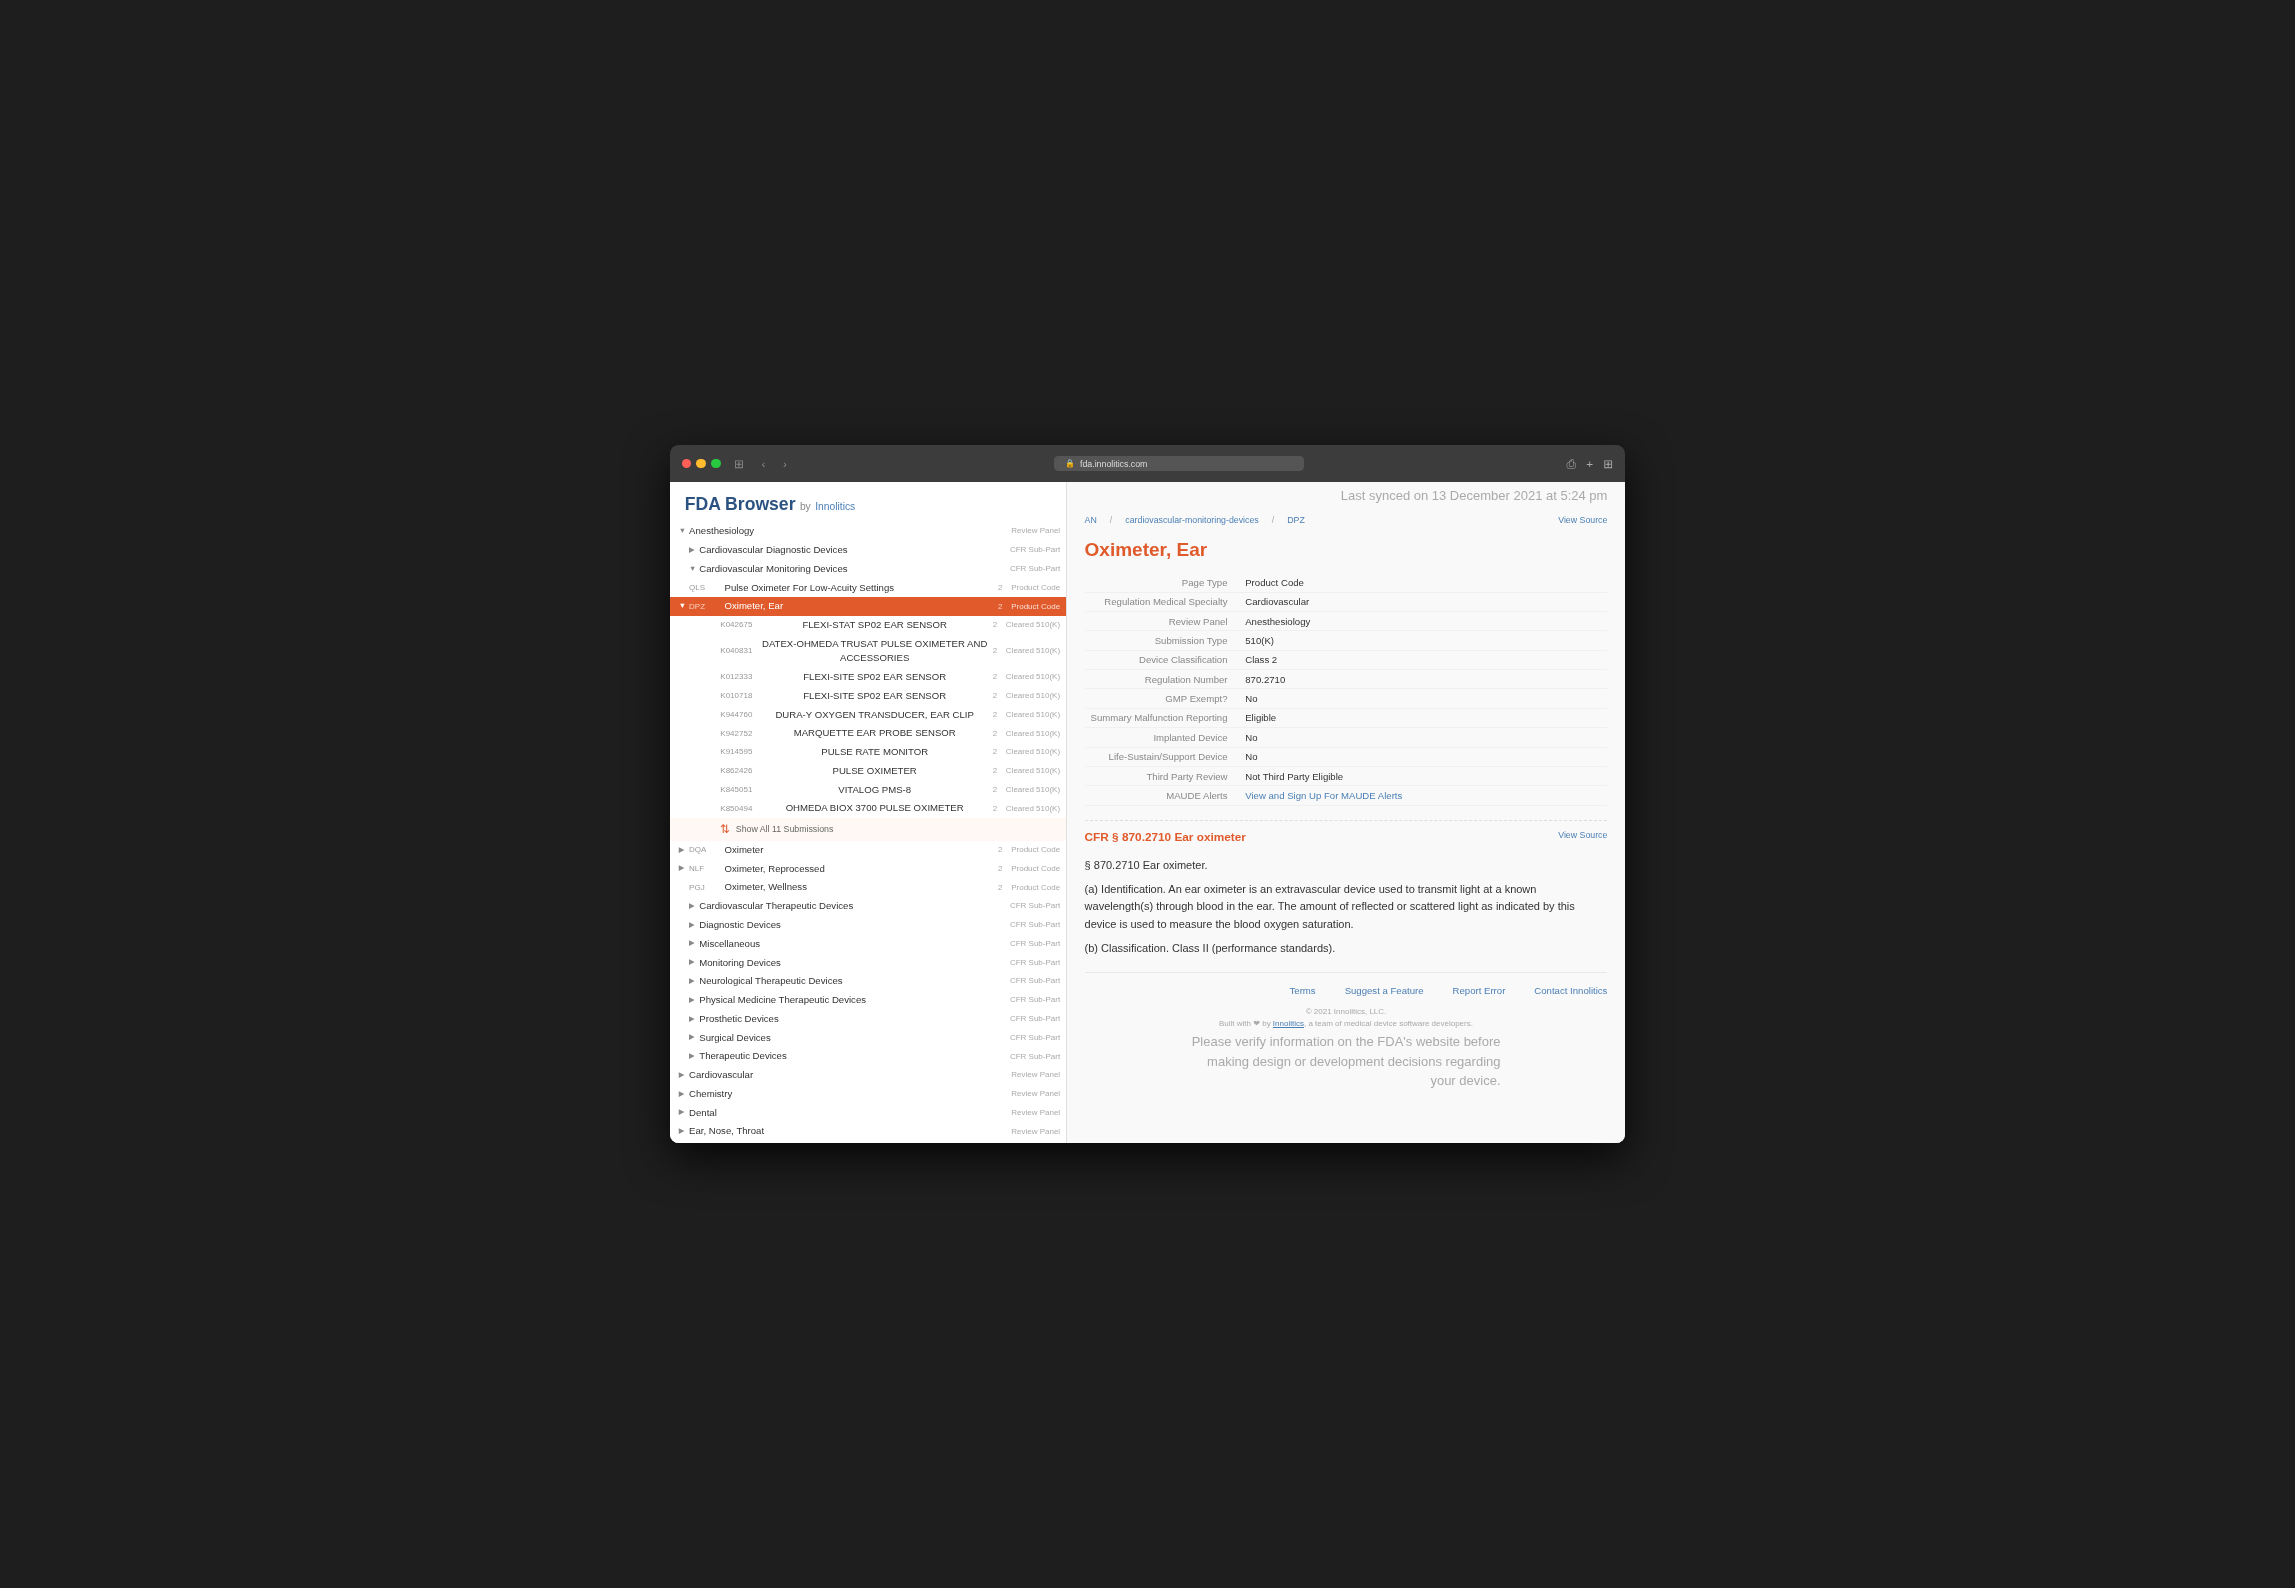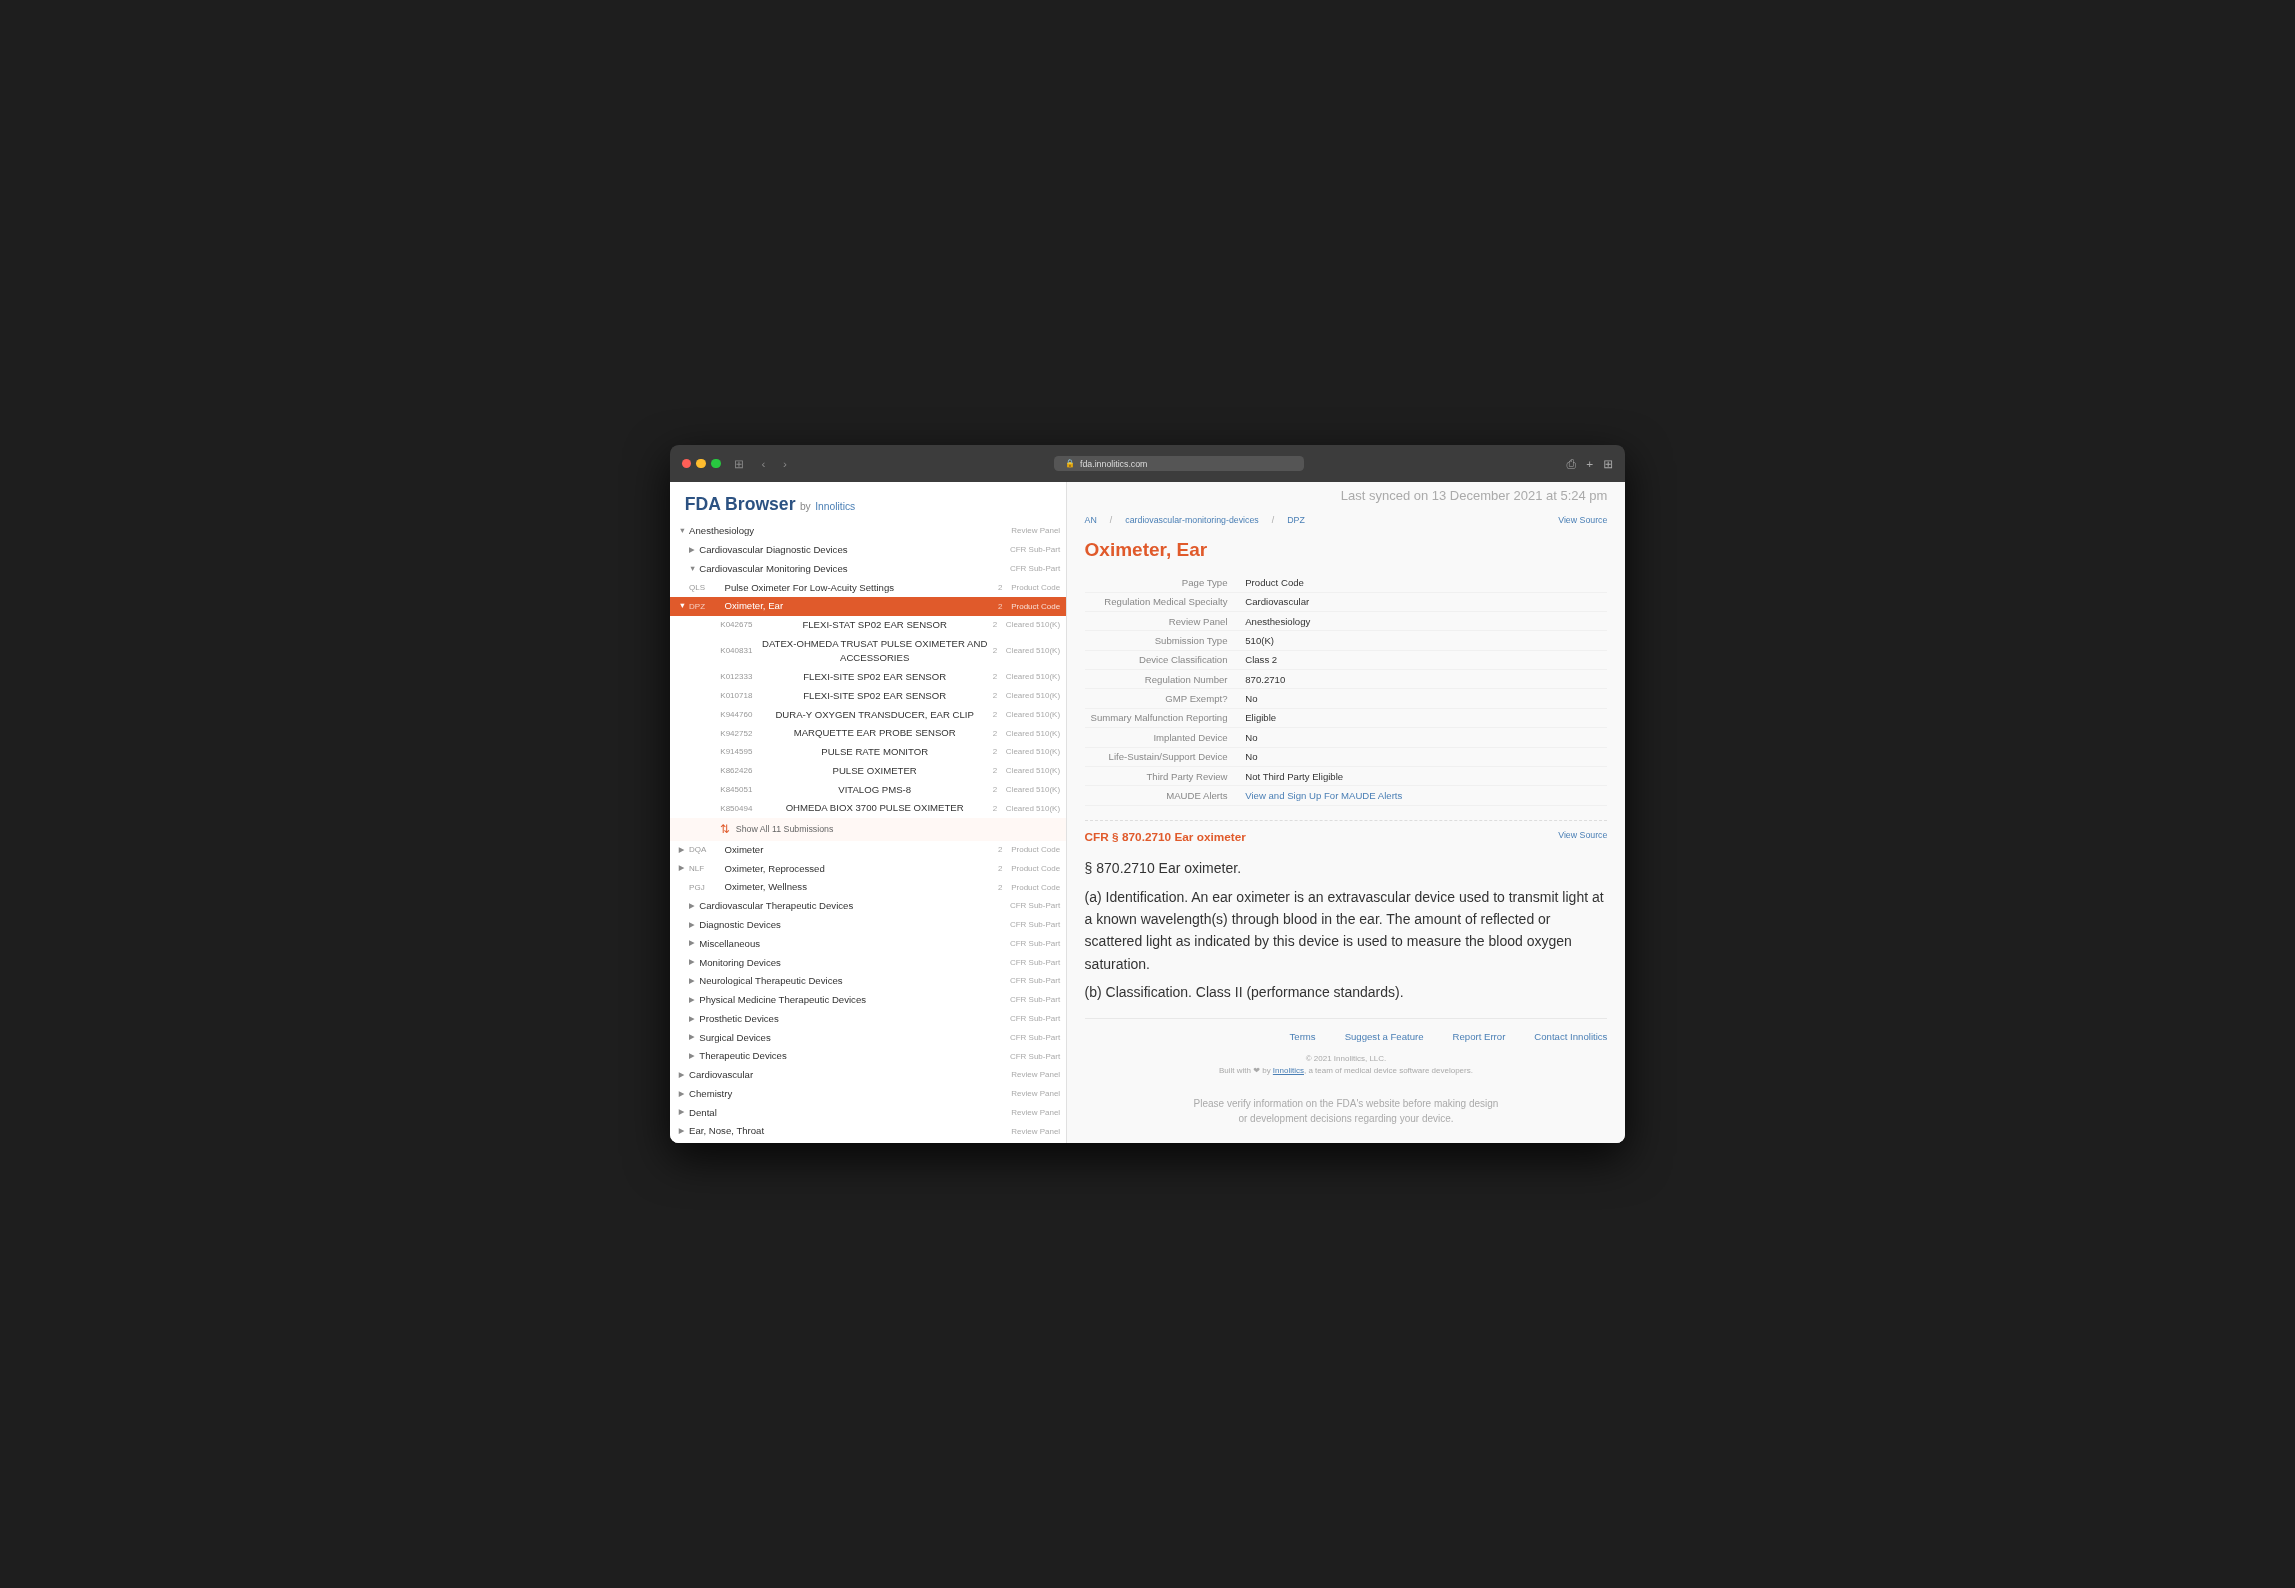--- a/index.html
+++ b/index.html
@@ -257,21 +257,21 @@
     .cfr-section {
       margin-bottom: 11.8px;
     }
     .cfr-title {
       font-size: 11.8px;
       font-weight: 600;
       color: #e05a2b;
       margin-bottom: 7.3px;
     }
     .cfr-text {
-      font-size: 14px;
+      font-size: 11px;
       color: #333;
       line-height: 1.6;
       margin-bottom: 5.9px;
     }
 
     .footer-links {
       display: flex;
       justify-content: flex-end;
       gap: 29px;
       padding: 11.8px 0 5.9px;
@@ -292,24 +292,24 @@
       margin-top: 5.9px;
     }
     .footer-built {
       text-align: center;
       color: #aaa;
       font-size: 8px;
       margin-top: 2.9px;
     }
     .footer-built a { color: #4a7fb5; }
     .footer-disclaimer {
-      text-align: center;
+      text-align: right;
       color: #aaa;
-      font-size: 10px;
-      margin-top: 21px;
+      font-size: 13px;
+      margin-top: 4px;
       line-height: 1.5;
       max-width: 309px;
       margin-left: auto;
       margin-right: auto;
     }
 
     .sync-note {
       text-align: right;
       color: #aaa;
       font-size: 13px;

